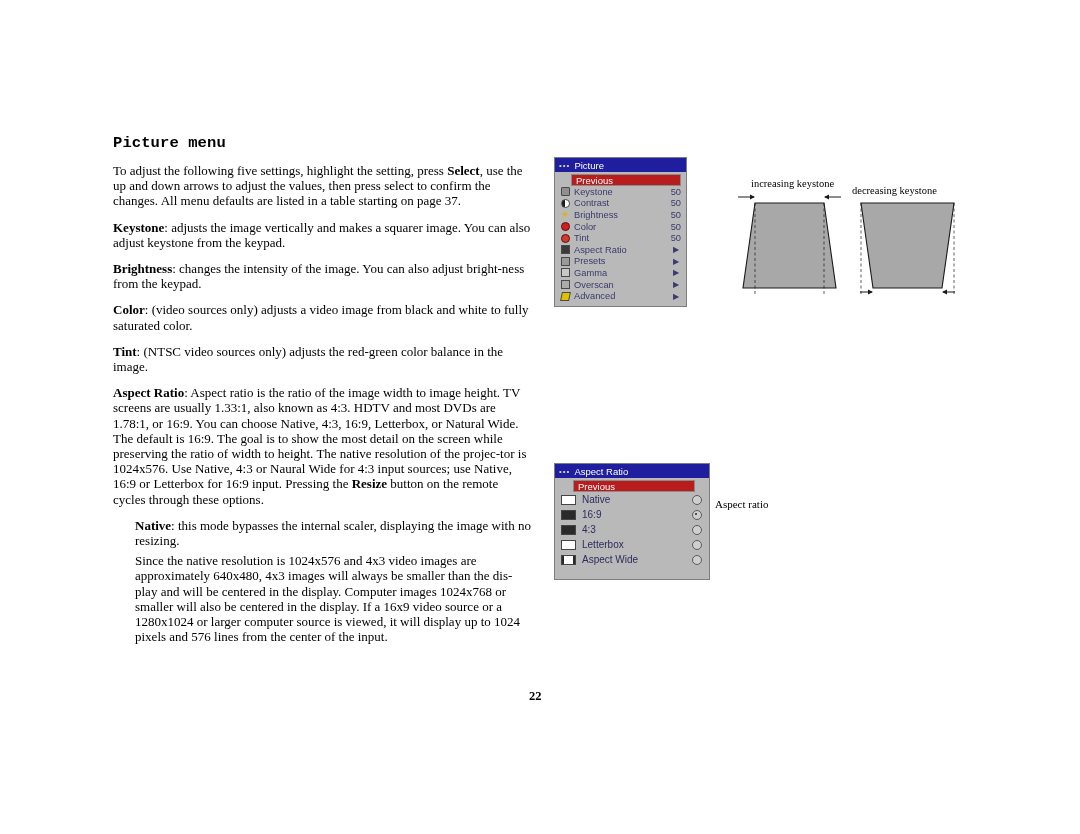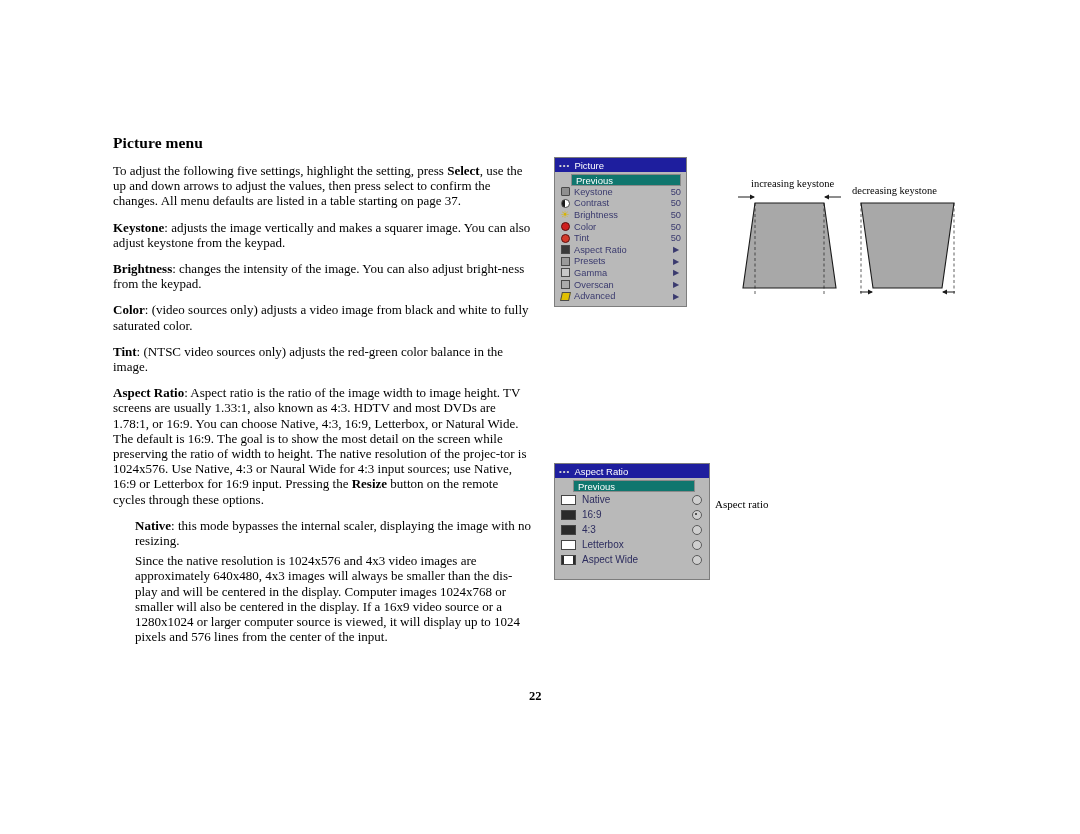--- a/index.html
+++ b/index.html
@@ -24,21 +24,21 @@
   }
 
   
   .text-col {
     position: absolute;
     left: 113px;
     top: 134px;
     width: 420px;
   }
   h1.page-title {
-    font-family: Liberation Serif, serif;
+    font-family: Liberation Mono, monospace;
     font-size: 15.5px;
     font-weight: bold;
     margin: 0 0 11px 0;
     letter-spacing: 0.1px;
   }
   p.para {
     font-size: 13px;
     line-height: 15.2px;
     margin: 0 0 11px 0;
     text-align: left;
@@ -91,21 +91,21 @@
     color: #d8d8d8;
   }
   .osd-body {
     padding: 2px 2px 2px 2px;
     background: #b9b9b9;
     height: calc(100% - 18px);
     box-sizing: border-box;
   }
   .osd-prev {
     margin-left: 14px;
-    background: #0f766e;
+    background: #b91c1c;
     color: #ffffff;
     font-size: 9.5px;
     height: 12px;
     line-height: 12px;
     padding-left: 4px;
     border: 1px solid #8a8a8a;
     box-sizing: border-box;
     width: 110px;
   }
   .osd-row {

